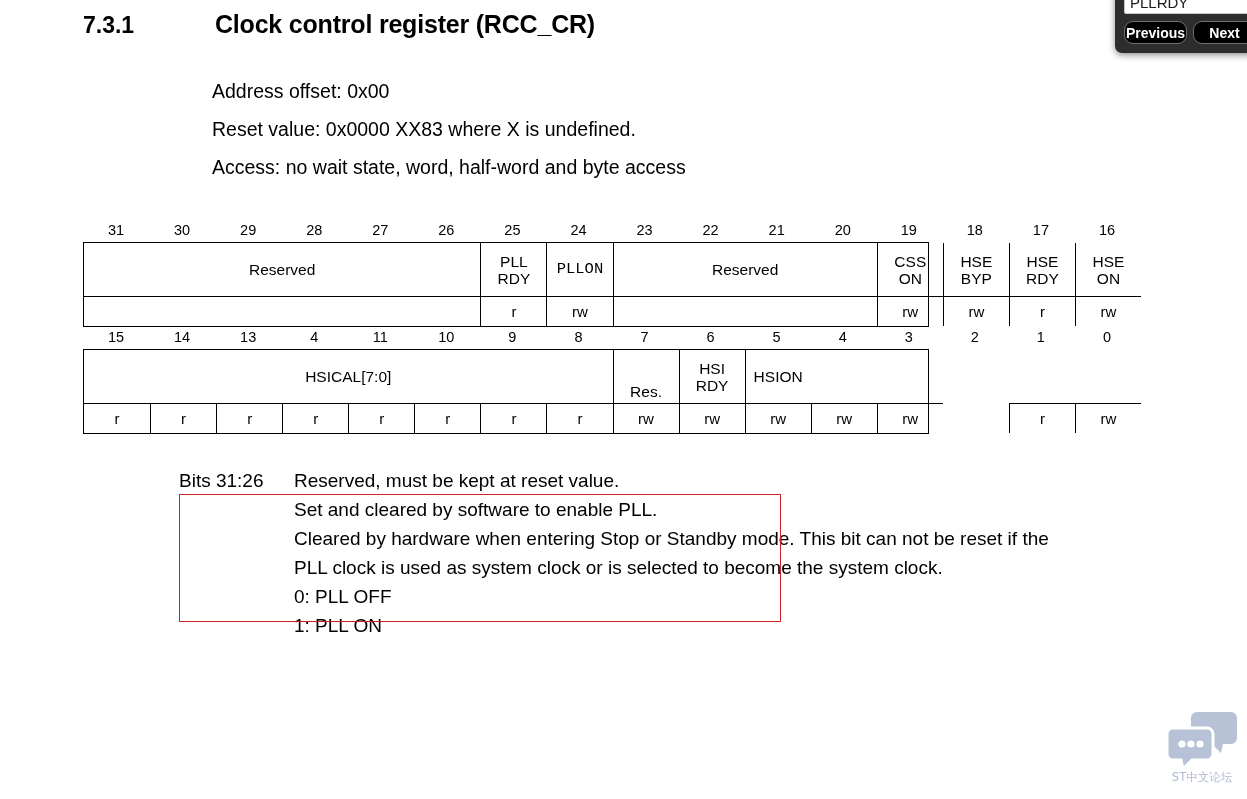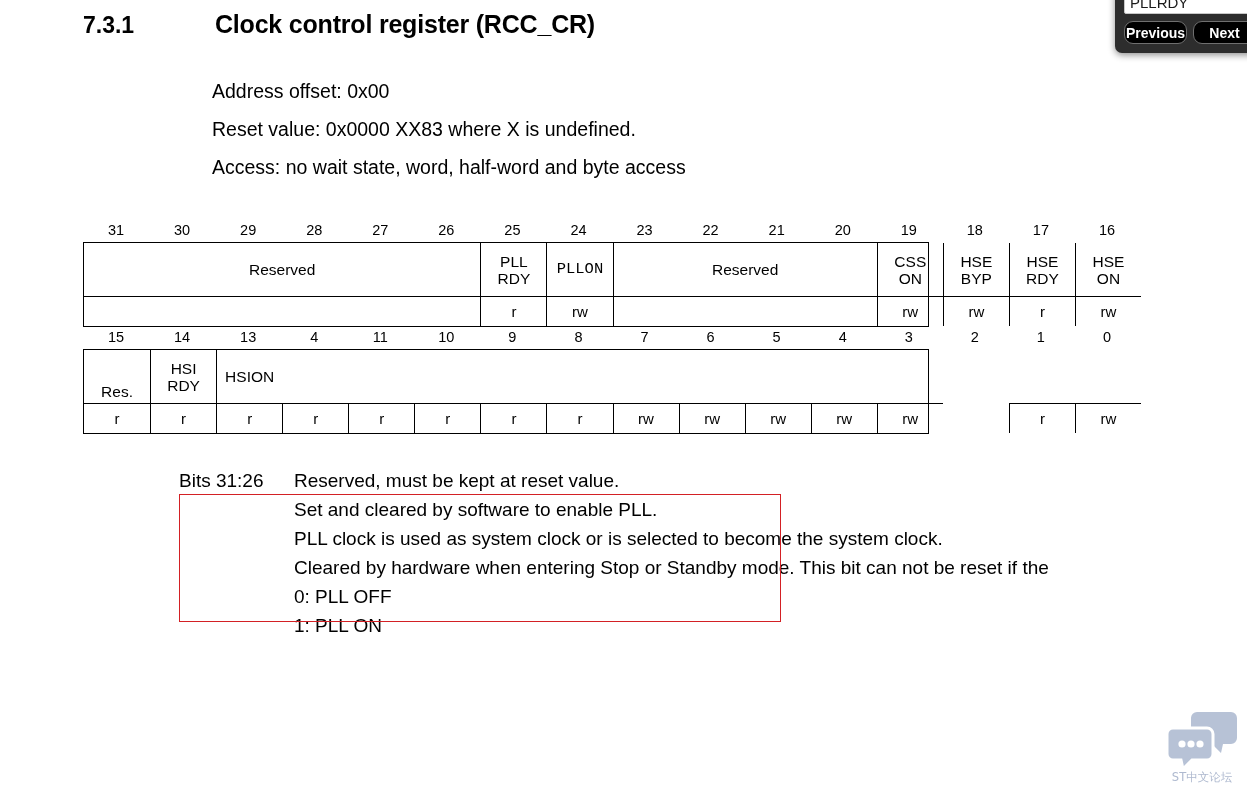--- a/index.html
+++ b/index.html
@@ -304,20 +304,21 @@
       <div class="bitnum">6</div>
       <div class="bitnum">5</div>
       <div class="bitnum">4</div>
       <div class="bitnum">3</div>
       <div class="bitnum">2</div>
       <div class="bitnum">1</div>
       <div class="bitnum">0</div>
     </div>
   <div class="reg-table">
     <div class="reg-row names" id="fields-low">
+        <div class="cell two-line" style="width: 528.5px; flex: 0 0 528.5px;">HSICAL[7:0]</div>
         <div class="cell two-line span2" style="width: 66.0625px; flex: 0 0 66.0625px;">Res.</div>
         <div class="cell two-line" style="width: 66.0625px; flex: 0 0 66.0625px;">HSI
 RDY</div>
         <div class="cell two-line" style="width: 66.0625px; flex: 0 0 66.0625px;">HSION</div>
       </div>
     <div class="reg-row access" id="access-low">
         <div class="cell" style="width: 66.0625px; flex: 0 0 66.0625px;">r</div>
         <div class="cell" style="width: 66.0625px; flex: 0 0 66.0625px;">r</div>
         <div class="cell" style="width: 66.0625px; flex: 0 0 66.0625px;">r</div>
         <div class="cell" style="width: 66.0625px; flex: 0 0 66.0625px;">r</div>
@@ -339,22 +340,22 @@
 
 <div class="desc" id="desc-container">
     <div>
       <div class="desc-line">
         <span class="desc-label">Bits 31:26</span>
         <span class="desc-body">Reserved, must be kept at reset value.</span>
       </div>
     </div>
     <div>
       <div class="desc-sub">Set and cleared by software to enable PLL.</div>
+      <div class="desc-sub">Cleared by hardware when entering Stop or Standby mode. This bit can not be reset if the</div>
       <div class="desc-sub">PLL clock is used as system clock or is selected to become the system clock.</div>
-      <div class="desc-sub">Cleared by hardware when entering Stop or Standby mode. This bit can not be reset if the</div>
       <div class="desc-sub">0: PLL OFF</div>
       <div class="desc-sub">1: PLL ON</div>
     </div>
   </div>
 
 <div class="highlight-box"></div>
 
 <div class="find-popup">
   <div class="find-input" placeholder="Find">PLLRDY</div>
   <div class="find-buttons">

